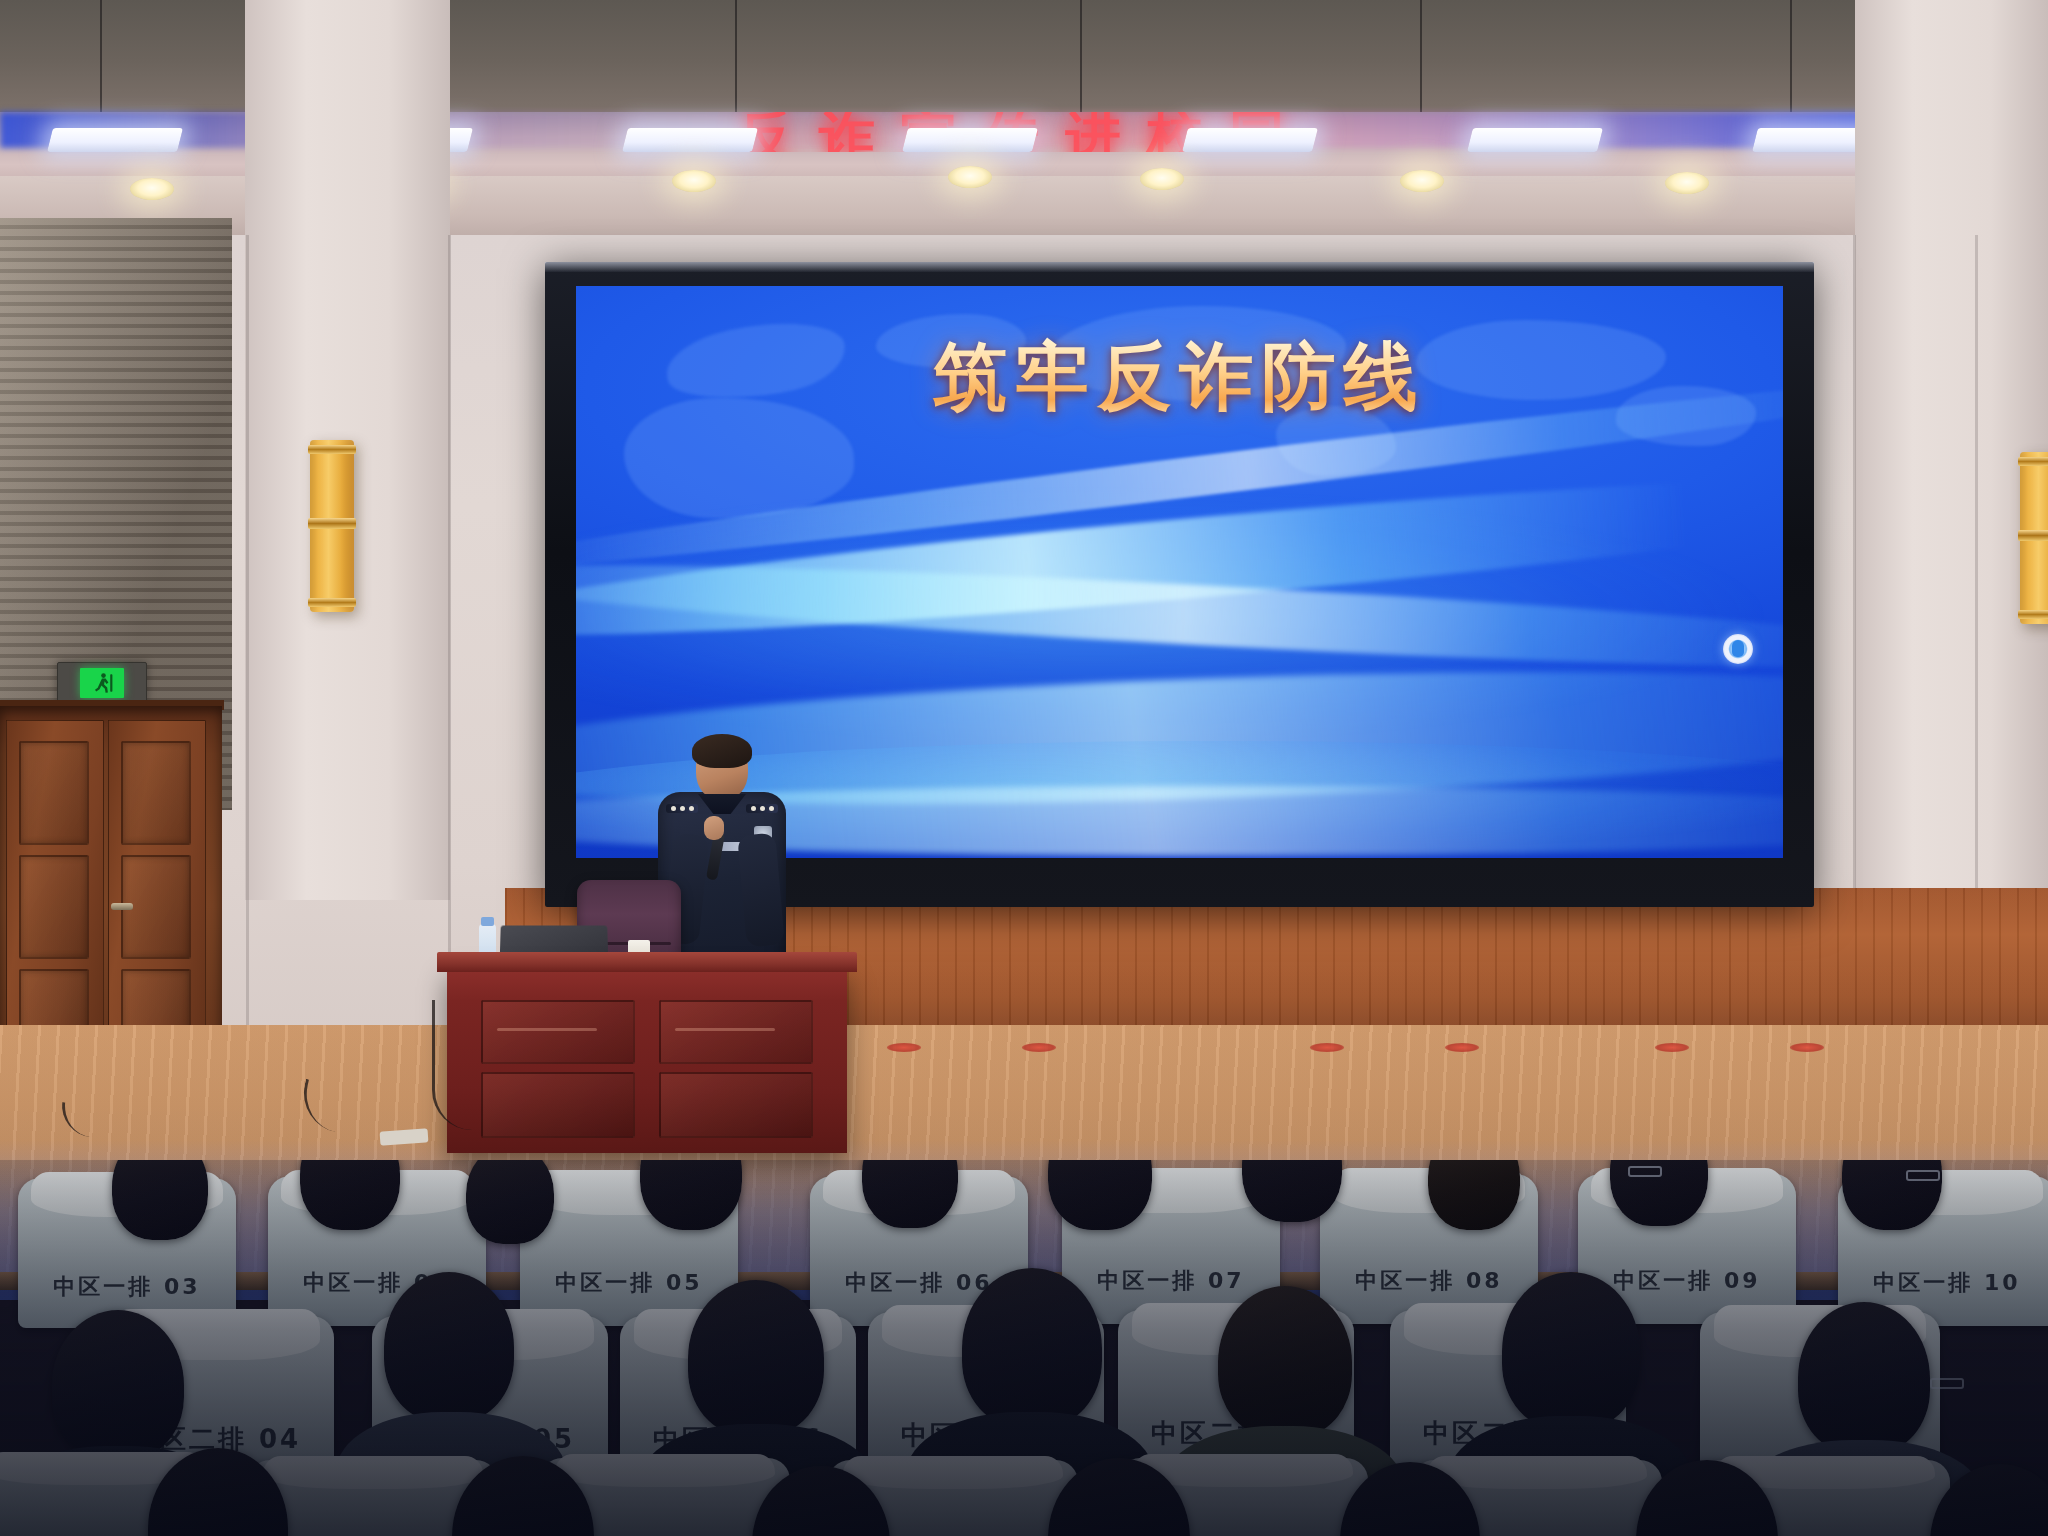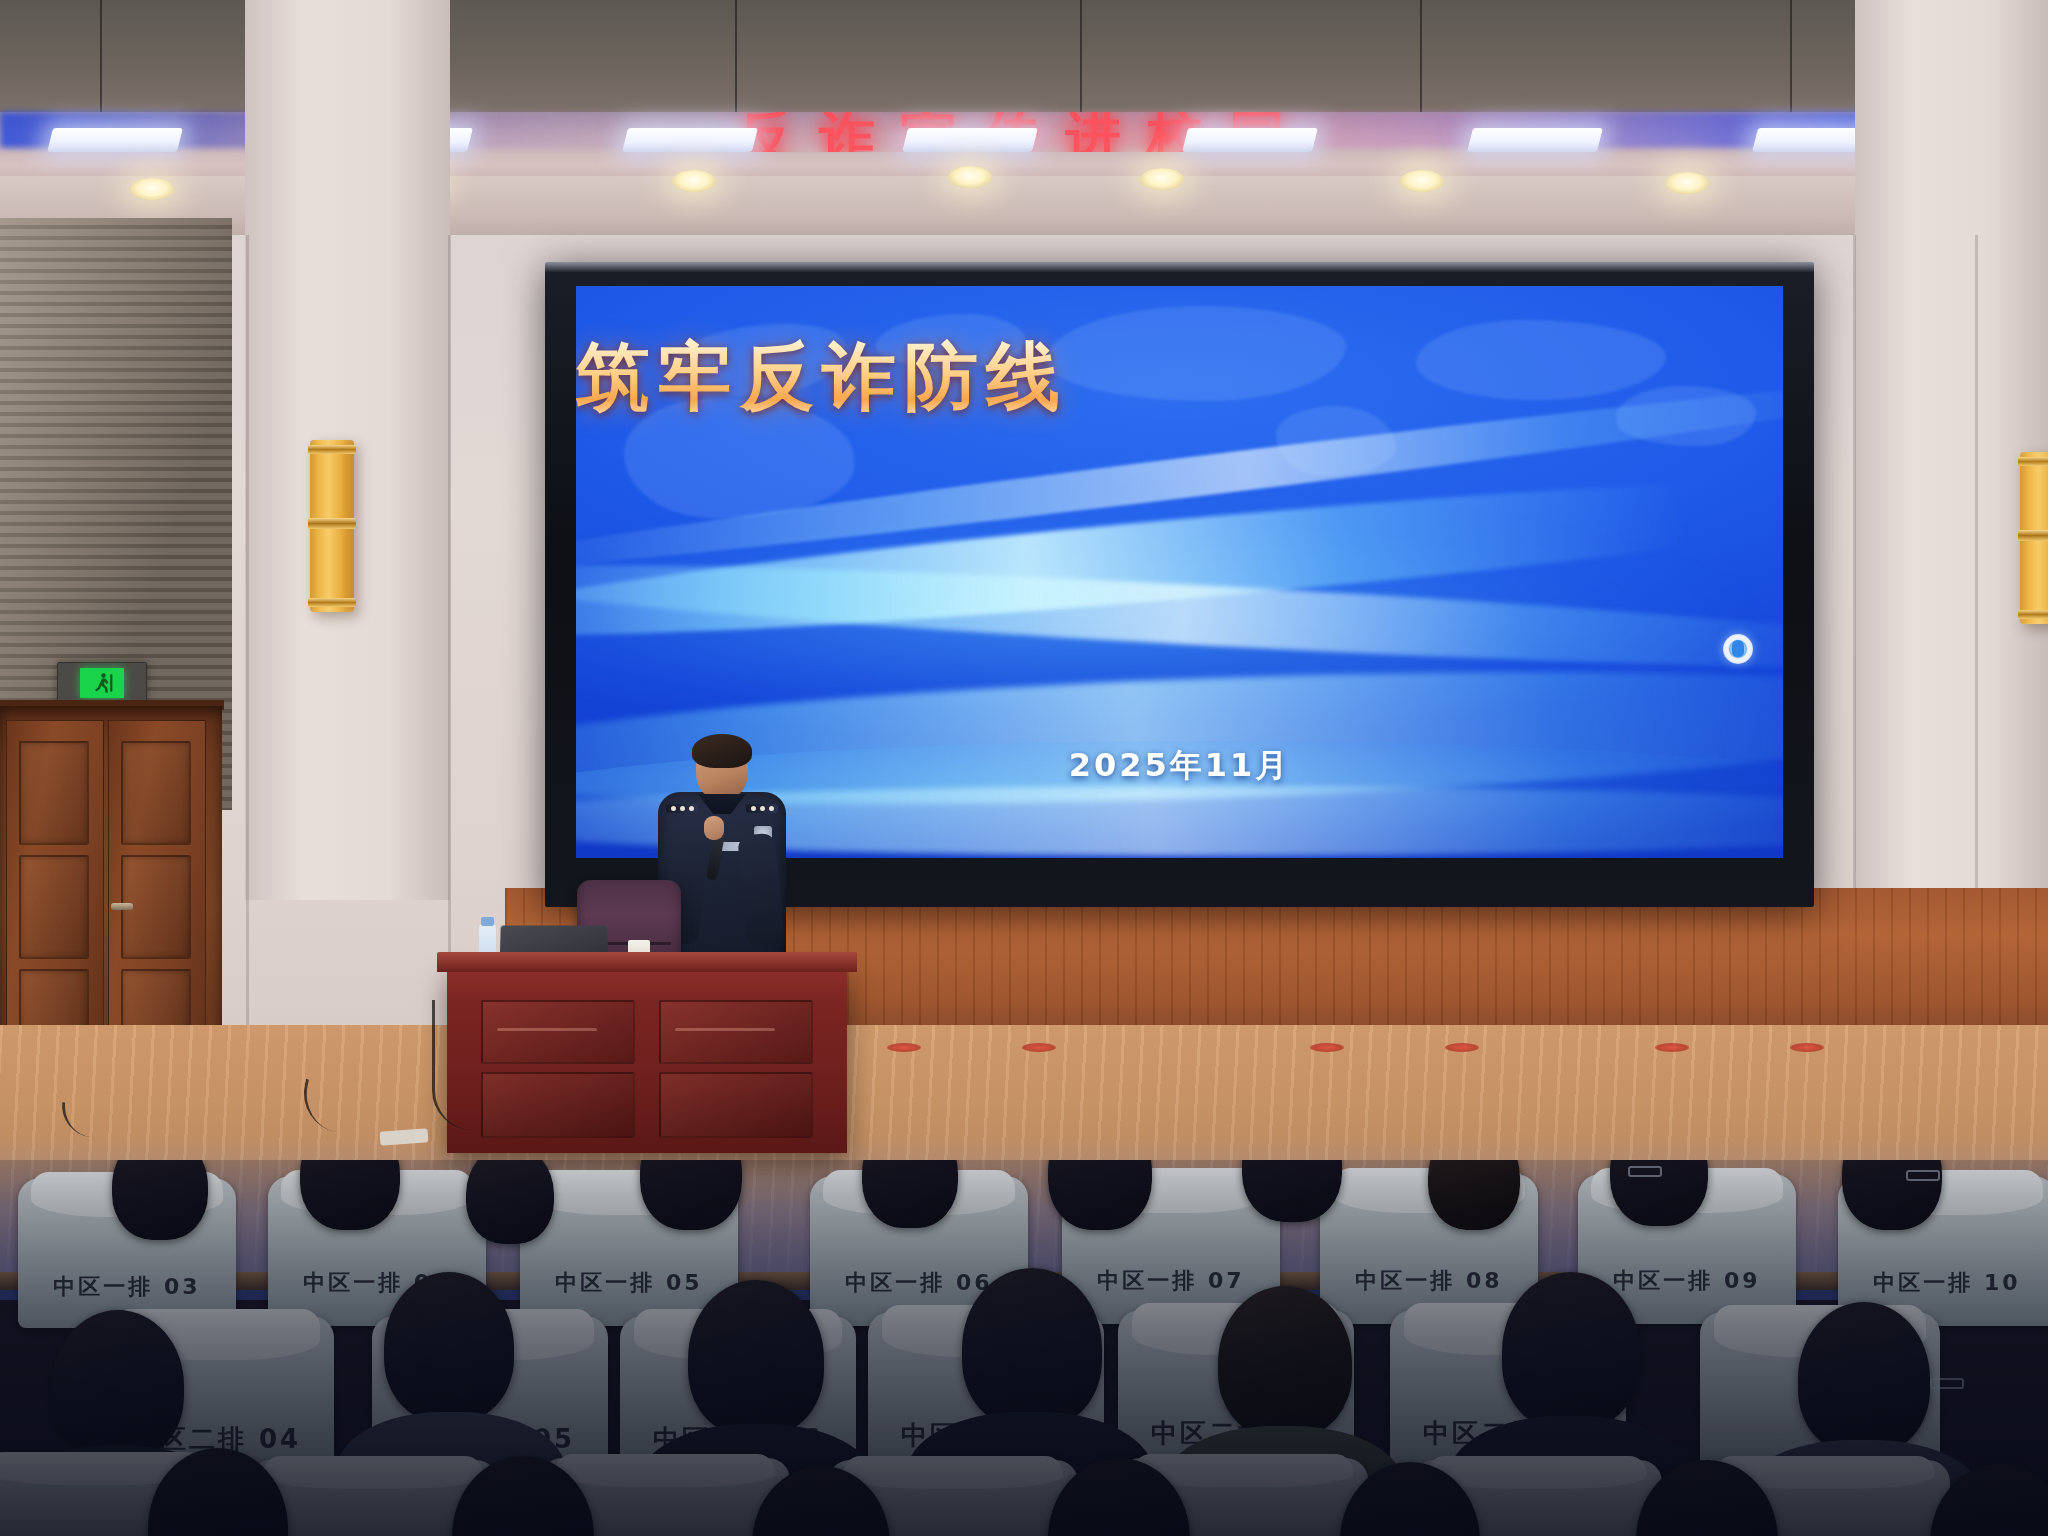--- a/index.html
+++ b/index.html
@@ -171,21 +171,21 @@
     background:rgba(130,180,255,.22);
     filter:blur(1.5px);
   }
   .wave{
     position:absolute;left:-12%;width:130%;
     border-radius:50%;
     filter:blur(.4px);
   }
 
   .screen-title{
-    position:absolute;left:0;right:0;text-align:left;
+    position:absolute;left:0;right:0;text-align:center;
     font-family:"DejaVu Serif","Liberation Serif",serif;
     font-weight:700;
     font-size:74px;line-height:1.14;letter-spacing:8px;
     color:#ffdca6;
     background:linear-gradient(180deg,#fff1cf 8%,#ffd089 46%,#f7a74e 78%,#ffe0ae 100%);
     -webkit-background-clip:text;background-clip:text;
     -webkit-text-fill-color:transparent;
     text-shadow:0 0 1px rgba(255,120,60,.0);
     filter:drop-shadow(0 2px 4px rgba(120,30,10,.75)) drop-shadow(0 0 12px rgba(255,140,60,.35));
   }
@@ -529,21 +529,20 @@
            background:radial-gradient(ellipse 70% 60% at 38% 30%, rgba(120,215,255,.38) 0%, rgba(55,150,250,.12) 60%, rgba(25,80,225,0) 80%);"></div>
       <div class="wave" style="top:500px;height:70px;
            background:linear-gradient(84deg, rgba(80,190,255,0) 0%, rgba(170,240,255,.48) 22%, rgba(225,250,255,.62) 46%, rgba(125,215,255,.28) 72%, rgba(50,150,250,0) 94%);
            border-radius:50%;filter:blur(3px);"></div>
       <div class="wave" style="top:168px;height:40px;
            background:linear-gradient(94deg, rgba(255,255,255,0) 5%, rgba(180,240,255,.40) 30%, rgba(240,253,255,.62) 52%, rgba(140,220,255,.28) 72%, rgba(60,160,250,0) 92%);
            border-radius:50%;filter:blur(1.8px);transform:rotate(-7deg);"></div>
 
       <div class="screen-title" style="top:48px;">筑牢反诈防线</div>
 
-      <div class="screen-sub" style="top:458px;font-size:32px;letter-spacing:3px;">2025年11月</div>
 
       <div class="screen-logo" style="left:1147px;top:348px;"></div>
     </div>
   </div>
 
   <div class="stage-floor"></div>
   <div class="stage-floor-glow"></div>
 
   <div class="stage-marker" style="left:887px;top:1043px;"></div>
   <div class="stage-marker" style="left:1022px;top:1043px;"></div>

